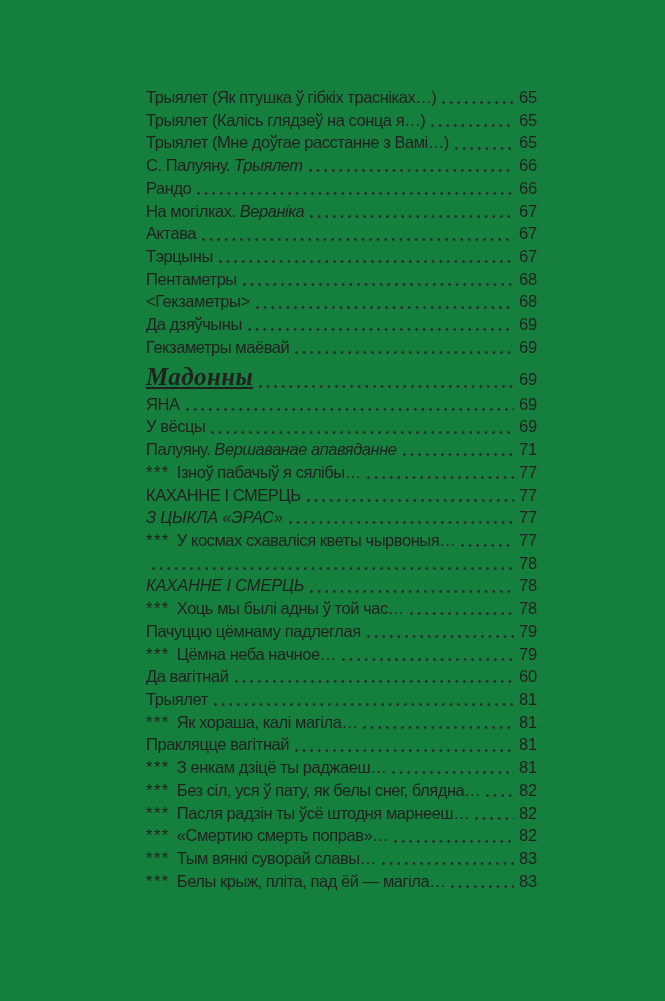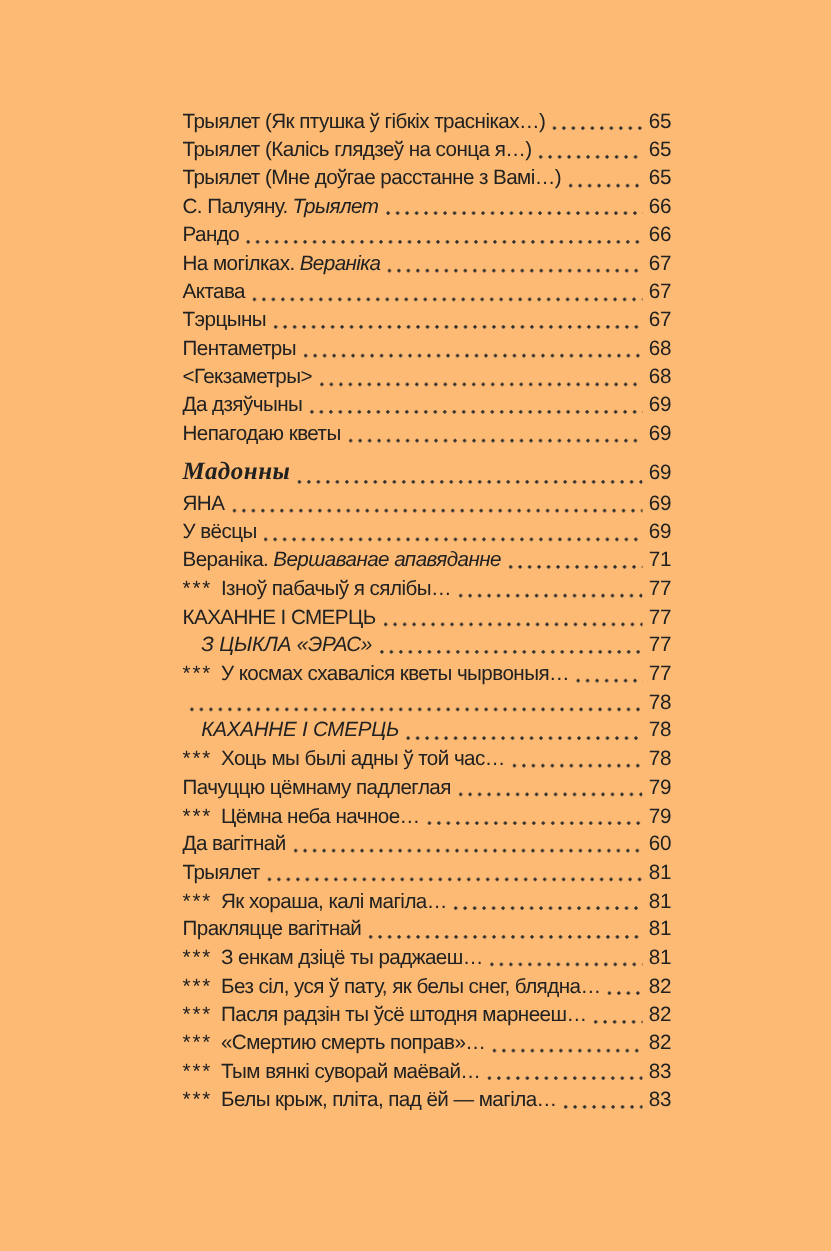--- a/index.html
+++ b/index.html
@@ -6,21 +6,21 @@
     margin: 0;
     padding: 0;
     width: 665px;
     height: 1001px;
     overflow: hidden;
     background: #fbfbf9;
   }
   .book-page {
     position: absolute;
     inset: 0;
-    background: #fdba74;
+    background: #15803d;
     text-align: center;
   }
   .toc {
     position: absolute;
     left: 146px;
     top: 86px;
     width: 391px;
     color: #212121;
     font-family: "Liberation Sans", sans-serif;
     font-size: 16.5px;
@@ -55,34 +55,34 @@
     background-position: left bottom;
     min-width: 12px;
   }
   .page-num {
     flex: 0 0 auto;
     letter-spacing: -0.2px;
   }
   
   .style-italic-indent .title-wrap {
     font-style: italic;
-    margin-left: 15px;
     letter-spacing: -0.2px;
   }
   
   .style-section {
     line-height: 28px;
     margin-top: 4px;
   }
   .style-section .title-wrap {
     font-family: "Liberation Serif", serif;
     font-style: italic;
     font-weight: 600;
-    font-size: 20px;
+    font-size: 25px;
     letter-spacing: 0.4px;
+    text-decoration: underline;
   }
 </style>
 </head>
 <body>
 
 <div class="book-page">
   <div class="toc" id="toc-list">
       <div class="toc-row style-normal">
     <span class="title-wrap"><span class="t-normal">Трыялет (Як птушка ў гібкіх трасніках…)</span></span>
     <span class="leader"></span>
@@ -132,41 +132,41 @@
     <span class="title-wrap"><span class="t-normal">&lt;Гекзаметры&gt;</span></span>
     <span class="leader"></span>
     <span class="page-num">68</span>
   </div>
       <div class="toc-row style-normal">
     <span class="title-wrap"><span class="t-normal">Да дзяўчыны</span></span>
     <span class="leader"></span>
     <span class="page-num">69</span>
   </div>
       <div class="toc-row style-normal">
-    <span class="title-wrap"><span class="t-normal">Непагодаю кветы</span></span>
+    <span class="title-wrap"><span class="t-normal">Гекзаметры маёвай</span></span>
     <span class="leader"></span>
     <span class="page-num">69</span>
   </div>
       <div class="toc-row style-section">
     <span class="title-wrap"><span class="t-normal">Мадонны</span></span>
     <span class="leader"></span>
     <span class="page-num">69</span>
   </div>
       <div class="toc-row style-normal">
     <span class="title-wrap"><span class="t-normal">ЯНА</span></span>
     <span class="leader"></span>
     <span class="page-num">69</span>
   </div>
       <div class="toc-row style-normal">
     <span class="title-wrap"><span class="t-normal">У вёсцы</span></span>
     <span class="leader"></span>
     <span class="page-num">69</span>
   </div>
       <div class="toc-row style-normal">
-    <span class="title-wrap"><span class="t-normal">Вераніка.</span><span class="t-italic">Вершаванае апавяданне</span></span>
+    <span class="title-wrap"><span class="t-normal">Палуяну.</span><span class="t-italic">Вершаванае апавяданне</span></span>
     <span class="leader"></span>
     <span class="page-num">71</span>
   </div>
       <div class="toc-row style-normal">
     <span class="title-wrap"><span class="stars">***</span><span class="t-normal">Ізноў пабачыў я сялібы…</span></span>
     <span class="leader"></span>
     <span class="page-num">77</span>
   </div>
       <div class="toc-row style-normal">
     <span class="title-wrap"><span class="t-normal">КАХАННЕ І СМЕРЦЬ</span></span>
@@ -241,21 +241,21 @@
     <span class="title-wrap"><span class="stars">***</span><span class="t-normal">Пасля радзін ты ўсё штодня марнееш…</span></span>
     <span class="leader"></span>
     <span class="page-num">82</span>
   </div>
       <div class="toc-row style-normal">
     <span class="title-wrap"><span class="stars">***</span><span class="t-normal">«Смертию смерть поправ»…</span></span>
     <span class="leader"></span>
     <span class="page-num">82</span>
   </div>
       <div class="toc-row style-normal">
-    <span class="title-wrap"><span class="stars">***</span><span class="t-normal">Тым вянкі суворай маёвай…</span></span>
+    <span class="title-wrap"><span class="stars">***</span><span class="t-normal">Тым вянкі суворай славы…</span></span>
     <span class="leader"></span>
     <span class="page-num">83</span>
   </div>
       <div class="toc-row style-normal">
     <span class="title-wrap"><span class="stars">***</span><span class="t-normal">Белы крыж, пліта, пад ёй — магіла…</span></span>
     <span class="leader"></span>
     <span class="page-num">83</span>
   </div>
     </div>
 </div>

